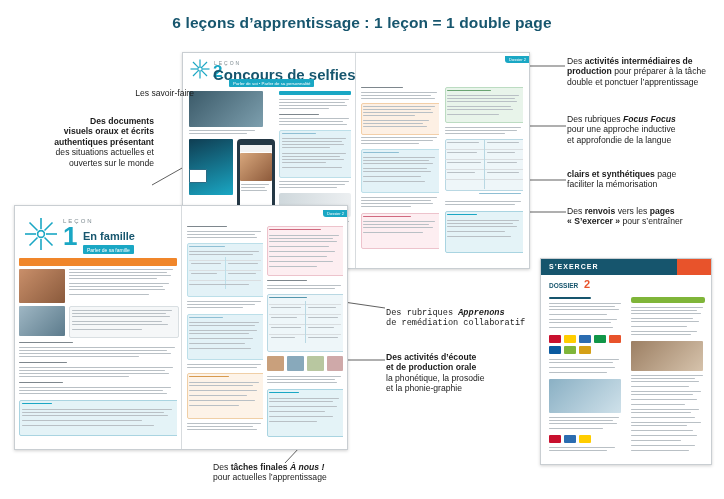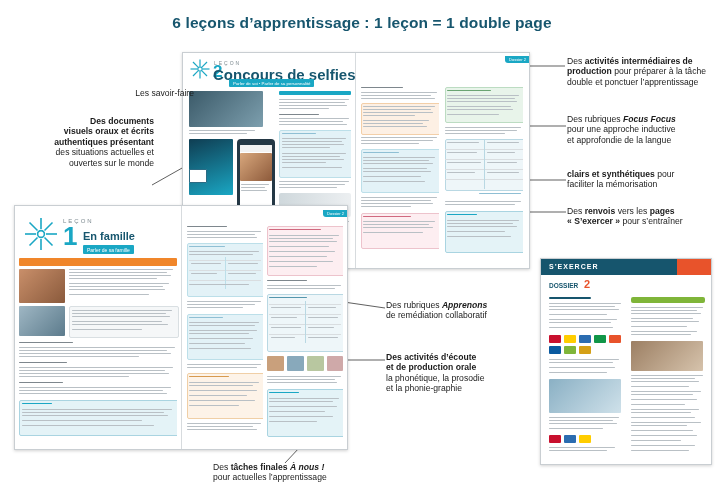--- a/index.html
+++ b/index.html
@@ -503,30 +503,30 @@
   <div>double et ponctuer l’apprentissage</div>
 </div>
 
 <div class="ann right" style="left:567px;top:114px;width:152px;">
   <div><span>Des rubriques </span><b><i>Focus Focus</i></b></div>
   <div>pour une approche inductive</div>
   <div>et approfondie de la langue</div>
 </div>
 
 <div class="ann right" style="left:567px;top:169px;width:152px;">
-  <div><b>clairs et synthétiques</b><span> pour</span></div>
+  <div><b>clairs et synthétiques</b><span> page</span></div>
   <div>faciliter la mémorisation</div>
 </div>
 
 <div class="ann right" style="left:567px;top:206px;width:152px;">
   <div><span>Des </span><b>renvois</b><span> vers les </span><b>pages</b></div>
   <div><b>« S’exercer »</b><span> pour s’entraîner</span></div>
 </div>
 
-<div class="ann right" style="left:386px;top:300px;width:160px;">
+<div class="ann right" style="left:386px;top:308px;width:160px;font-family:Liberation Mono, monospace;">
   <div><span>Des rubriques </span><b><i>Apprenons</i></b></div>
   <div>de remédiation collaboratif</div>
 </div>
 
 <div class="ann right" style="left:386px;top:352px;width:160px;">
   <div><b>Des activités d’écoute</b></div>
   <div><b>et de production orale</b></div>
   <div>la phonétique, la prosodie</div>
   <div>et la phonie-graphie</div>
 </div>

